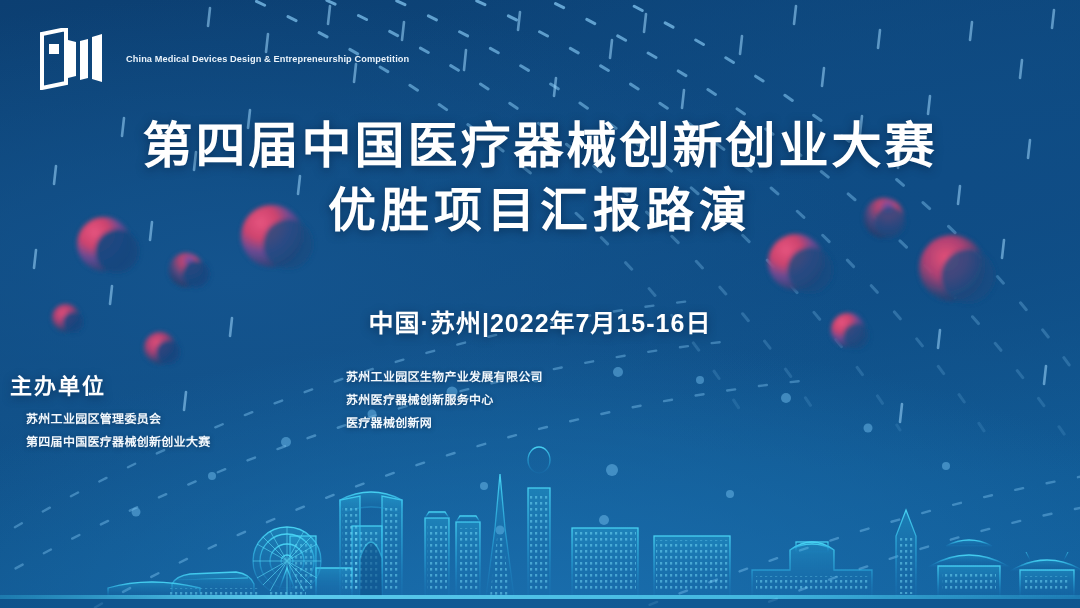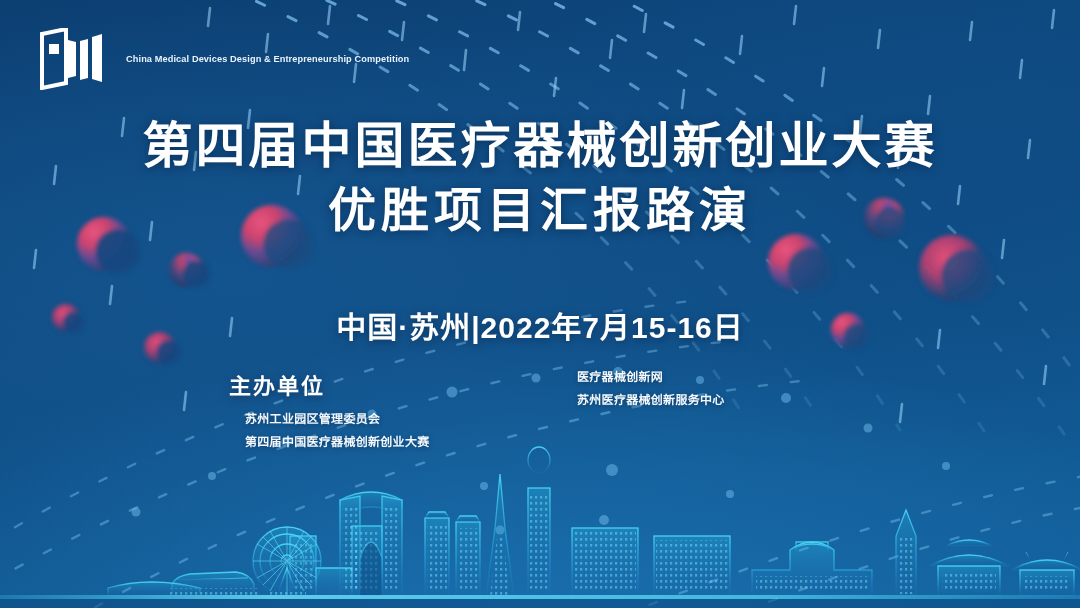--- a/index.html
+++ b/index.html
@@ -48,29 +48,29 @@
   }
   .title-1,.title-2{
     font-weight:700;color:#ffffff;white-space:nowrap;
     text-shadow:0 2px 10px rgba(3,28,56,.55);
   }
   .title-1{font-size:50px;letter-spacing:3px;line-height:1.12;}
   .title-2{font-size:48px;letter-spacing:5px;line-height:1.22;margin-top:8px;}
 
   #date-line{
     position:absolute;left:0;right:0;top:303px;text-align:center;
-    font-size:30px;font-weight:700;color:#ffffff;letter-spacing:1px;
+    font-size:25px;font-weight:700;color:#ffffff;letter-spacing:1px;
     white-space:nowrap;
     text-shadow:0 2px 8px rgba(3,28,56,.5);
   }
 
   
   #orgs{
     position:absolute;top:368px;left:0;right:0;
-    display:flex;justify-content:center;gap:16px;
+    display:flex;justify-content:flex-start;gap:4px;
   }
   .org{width:300px;}
   .org.left{padding-left:10px;}
   .org.right{padding-left:16px;}
   .org h3{
     margin:0 0 10px 0;
     font-size:22px;font-weight:700;letter-spacing:2px;color:#fff;
     text-shadow:0 2px 8px rgba(3,28,56,.5);
   }
   .org p{
@@ -282,22 +282,23 @@
 
   <div id="date-line">中国·苏州|2022年7月15-16日</div>
 
   <div id="orgs">
     <div class="org left">
       <h3>主办单位</h3>
       <p>苏州工业园区管理委员会</p>
       <p>第四届中国医疗器械创新创业大赛</p>
     </div>
     <div class="org right">
+      <p>苏州工业园区生物产业发展有限公司</p>
+      <p>苏州医疗器械创新服务中心</p>
       <p>医疗器械创新网</p>
-      <p>苏州医疗器械创新服务中心</p>
     </div>
   </div>
 
   <div id="skyline">
     <svg viewBox="0 0 1080 190" preserveAspectRatio="none" aria-hidden="true">
       <defs>
         <linearGradient id="bldg" x1="0" y1="0" x2="0" y2="1">
           <stop offset="0%" stop-color="#49d6f5" stop-opacity="0.95"></stop>
           <stop offset="55%" stop-color="#2fb6e8" stop-opacity="0.55"></stop>
           <stop offset="100%" stop-color="#1e86c8" stop-opacity="0.12"></stop>

